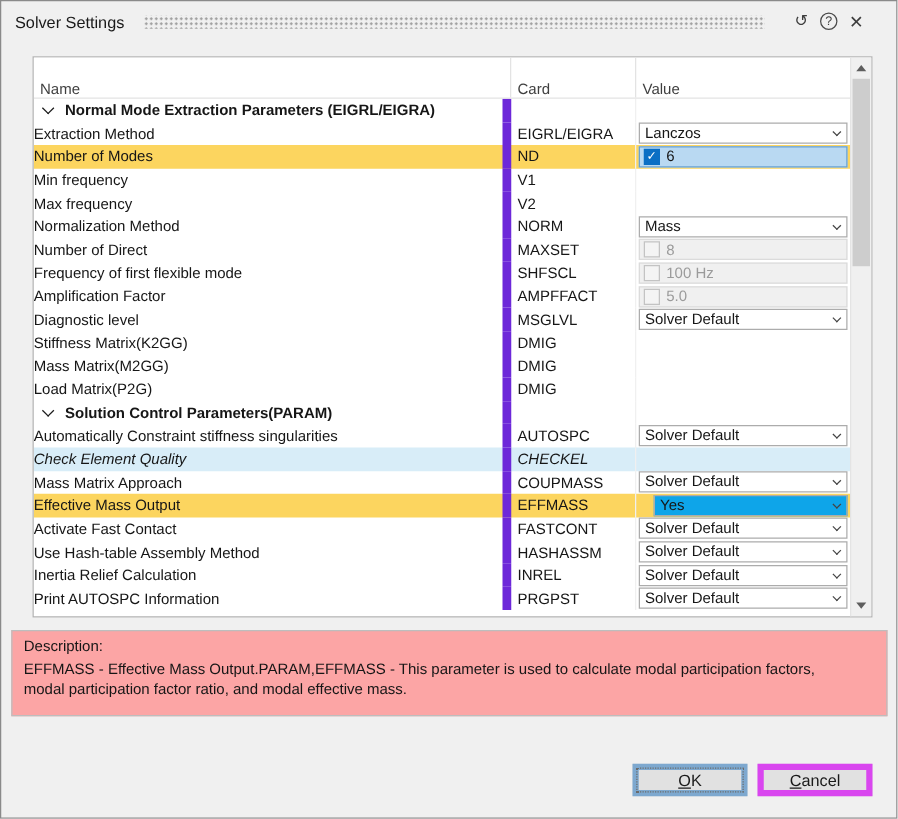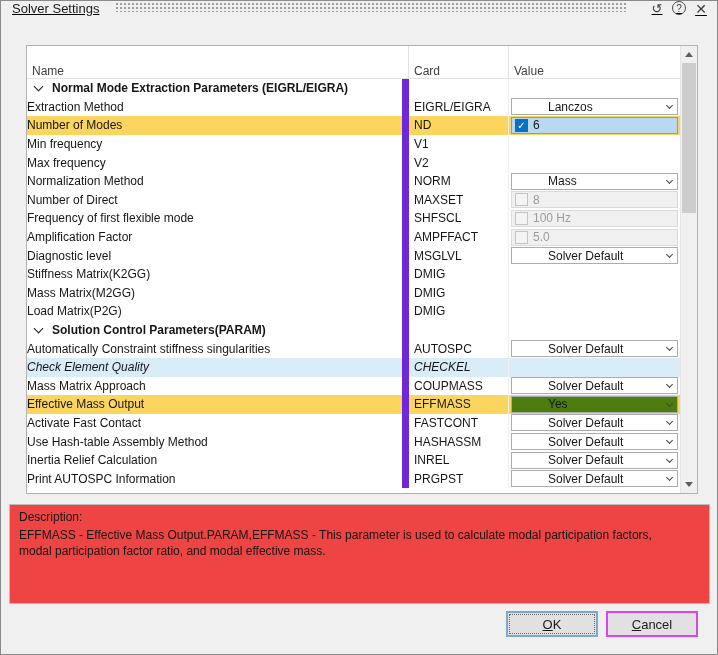--- a/index.html
+++ b/index.html
@@ -4,21 +4,21 @@
 <style>
   html,body { margin:0; padding:0; background:#d8d8d8; }
   * { box-sizing:border-box; }
   .dialog {
     position:relative; width:718px; height:655px;
     background:#f0f0f0; border:1px solid #8a8a8a;
     font-family:"Liberation Sans", sans-serif; overflow:hidden;
   }
   
   .titlebar { position:absolute; left:0; top:0; right:0; height:32px;
-    display:flex; align-items:flex-start; padding:0 8px 0 11px;text-decoration:underline; }
+    display:flex; align-items:center; padding:0 24px 0 11px; }
   .title { font-size:13px; color:#1a1a1a; white-space:nowrap; }
   .drag-dots { flex:1; height:11px; margin:0 14px 0 16px;
     background-image:radial-gradient(circle, #9d9d9d 1px, rgba(0,0,0,0) 1.15px);
     background-size:4px 4px; background-position:0 1px; }
   .tb-icon { margin-left:7px; color:#3d3d3d; font-size:13px; width:16px;
     text-align:center; line-height:16px; cursor:default; user-select:none; }
   .tb-icon.help { width:14px; height:14px; border:1px solid #4a4a4a;
     border-radius:50%; font-size:10px; line-height:13px; }
   .tb-icon.close { font-size:14px; }
   
@@ -41,22 +41,22 @@
   .c-value { flex:1; display:flex; align-items:center; padding:0 2px; }
   .row.group .c-name { font-weight:bold; padding-left:8px; }
   .row.item  .c-name { }
   .row.hl-gold { background:#fcd55f; }
   .row.hl-blue { background:#d8edf8;font-style:italic; }
   .exp { width:7px; height:7px; border-right:1.6px solid #1a1a1a;
     border-bottom:1.6px solid #1a1a1a; transform:rotate(45deg);
     margin:-4px 10px 0 0; flex:0 0 auto; }
   
   .dd { flex:1; height:17px; background:#fff; border:1px solid #acacac;
-    display:flex; align-items:center; overflow:hidden;padding-left:32px; }
-  .dd.gold { background:#4d7c0f; }
+    display:flex; overflow:hidden; }
+  .dd.gold { background:#0ea5e9;margin-left:12px; }
   .dd-text { flex:1; font-size:12px; padding-left:4px; color:#161616;
     white-space:nowrap; overflow:hidden; }
   .dd-btn { width:15px; height:100%; display:flex; align-items:center;
     justify-content:center; flex:0 0 auto; }
   .dd-chev { width:5px; height:5px; border-right:1.4px solid #444;
     border-bottom:1.4px solid #444; transform:rotate(45deg); margin-top:-2px; }
   
   .ve { flex:1; height:17px; display:flex; align-items:center; gap:5px;
     padding-left:3px; font-size:12px; color:#161616; }
   .ve.sel { background:#b9d9f2; border:1px solid #69a2d4; }
@@ -69,28 +69,28 @@
   .vscroll { width:17px; background:#f0f0f0; border-left:1px solid #e4e4e4;
     display:flex; flex-direction:column; }
   .sb-btn { height:17px; flex:0 0 17px; display:flex; align-items:center; justify-content:center; }
   .tri-up { width:0; height:0; border-left:4px solid transparent;
     border-right:4px solid transparent; border-bottom:5px solid #5e5e5e; }
   .tri-down { width:0; height:0; border-left:4px solid transparent;
     border-right:4px solid transparent; border-top:5px solid #5e5e5e; }
   .sb-track { flex:1; position:relative; }
   .sb-thumb { position:absolute; left:1px; right:1px; top:0; height:150px; background:#cdcdcd; }
   
-  .descpanel { position:absolute; left:8px; top:503px; width:701px; height:100px;
-    background:#ef4444; border:1px solid #bdbdbd; padding:5px 9px;
+  .descpanel { position:absolute; left:8px; top:503px; width:701px; height:69px;
+    background:#fca5a5; border:1px solid #bdbdbd; padding:5px 9px;
     font-size:12px; color:#161616; }
   .desc-label { margin-bottom:3px; }
   .desc-text { line-height:1.35; max-width:668px; }
   
   .btn { position:absolute; top:610px; width:92px; height:26px;
-    background:#e1e1e1; border:2px solid #d946ef; font-size:13px;
+    background:#e1e1e1; border:5px solid #d946ef; font-size:13px;
     font-family:"Liberation Sans", sans-serif; color:#1a1a1a; padding:0; }
   .btn.ok { left:505px; border-color:#7da8cf; outline:1px dotted #6b6b6b; outline-offset:-4px; }
   .btn.cancel { left:605px; }
   .btn u { text-decoration:underline; }
 </style>
 </head>
 <body>
 
 <div class="dialog">
 

